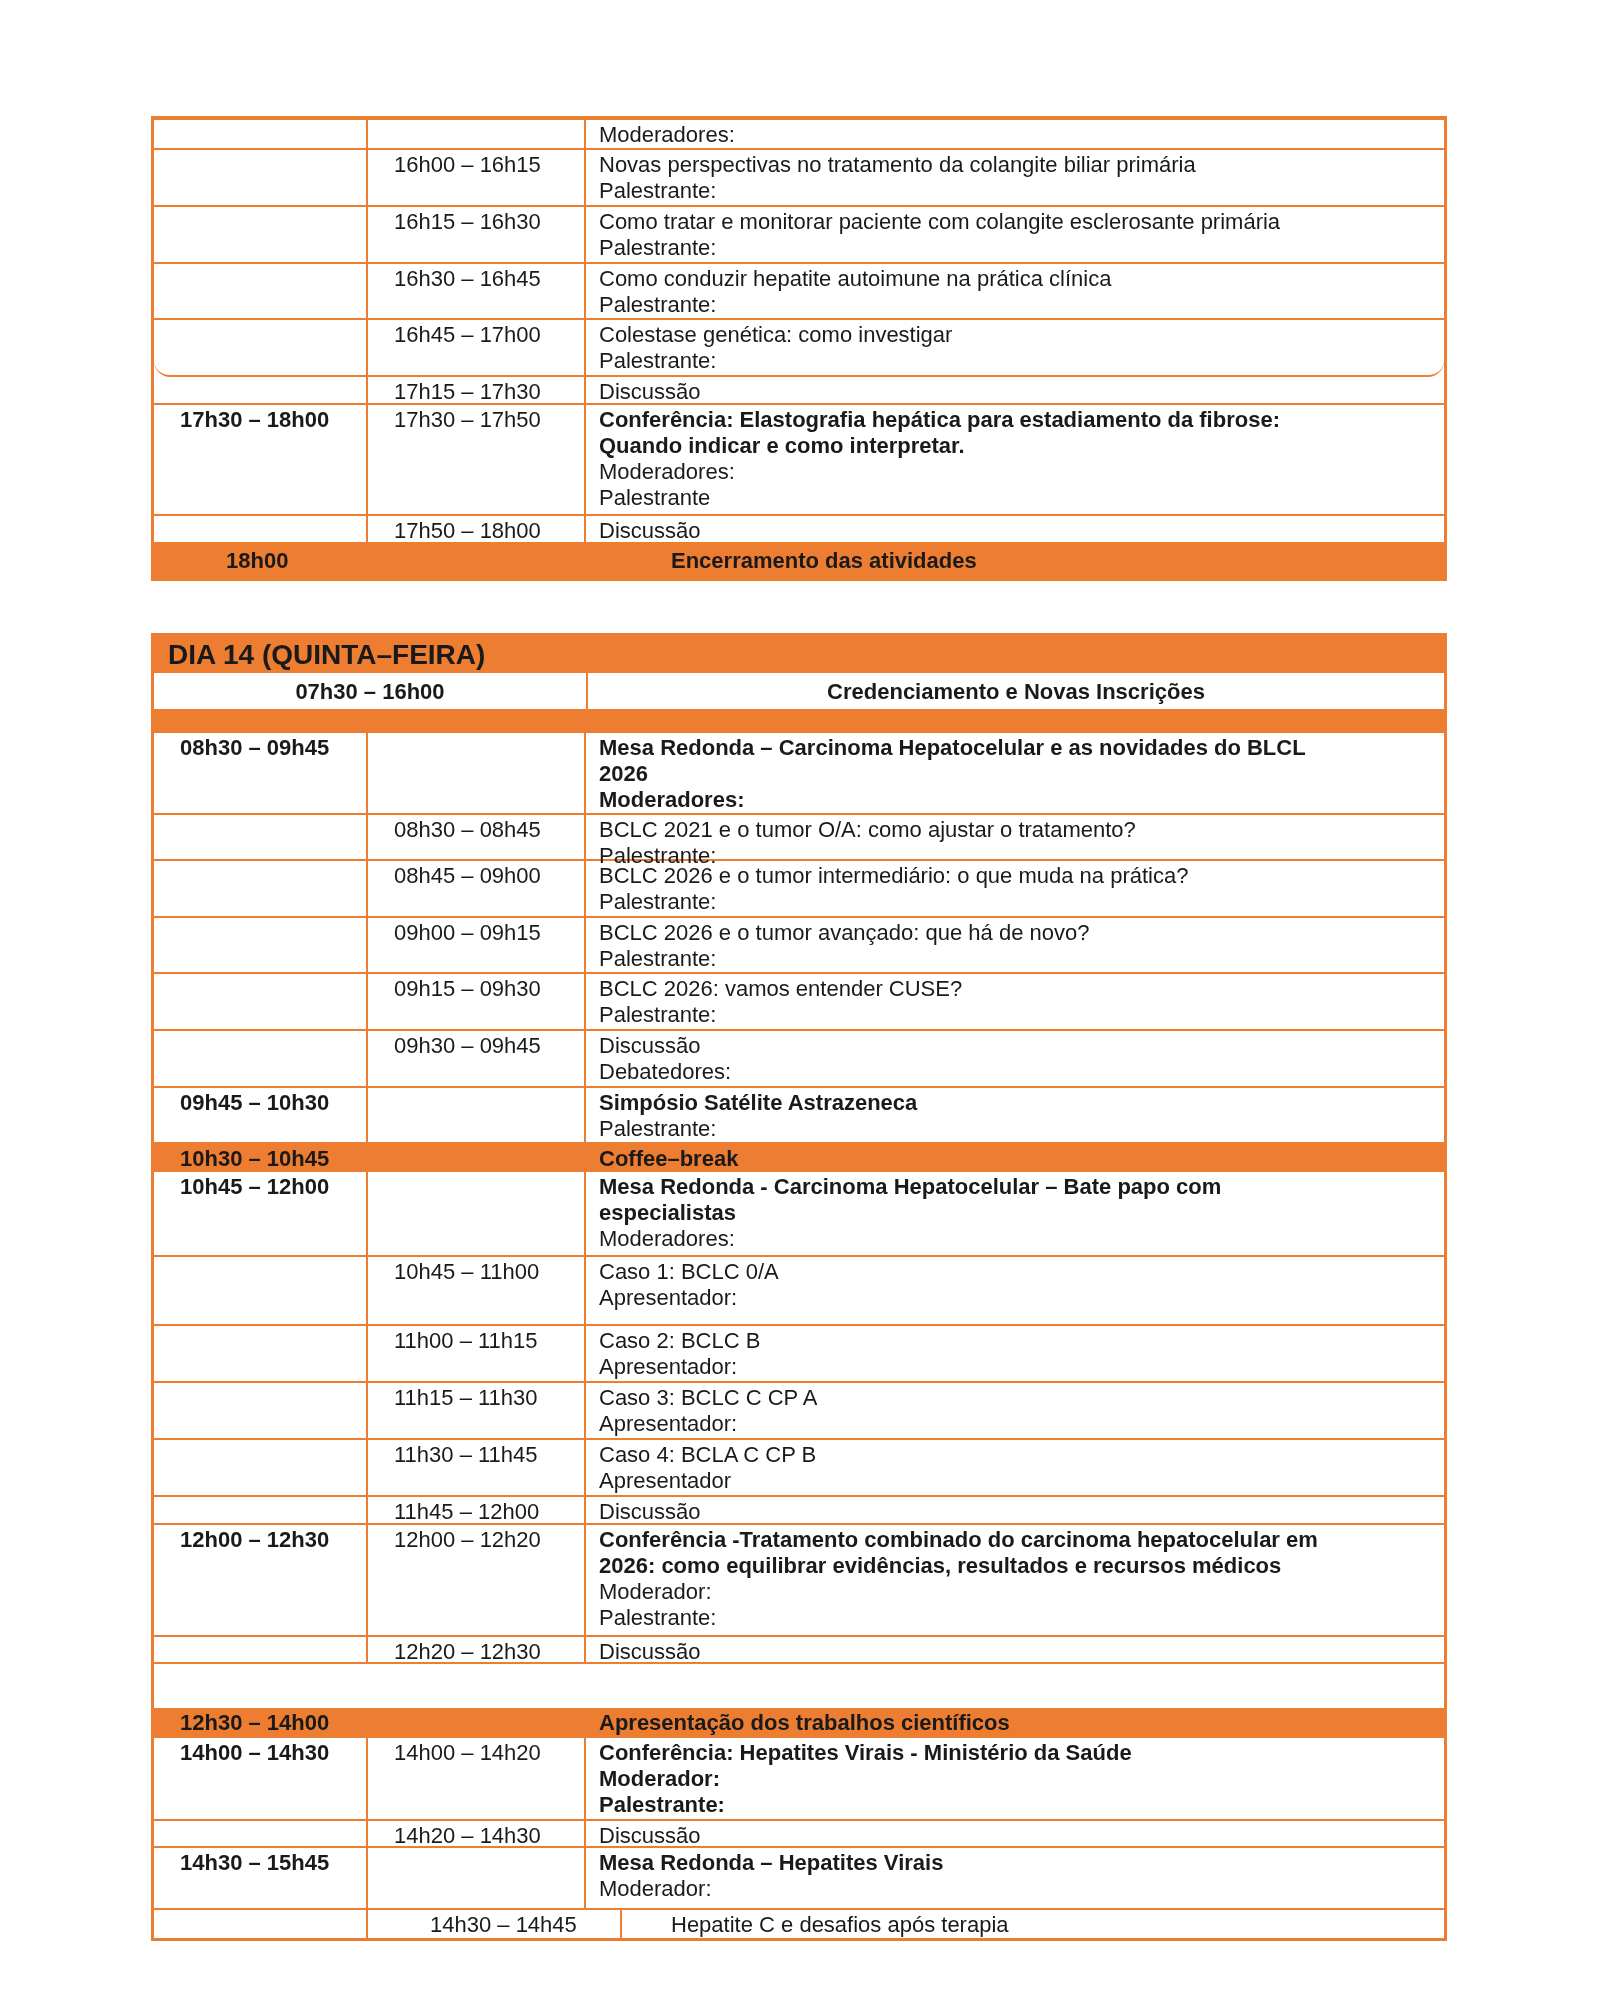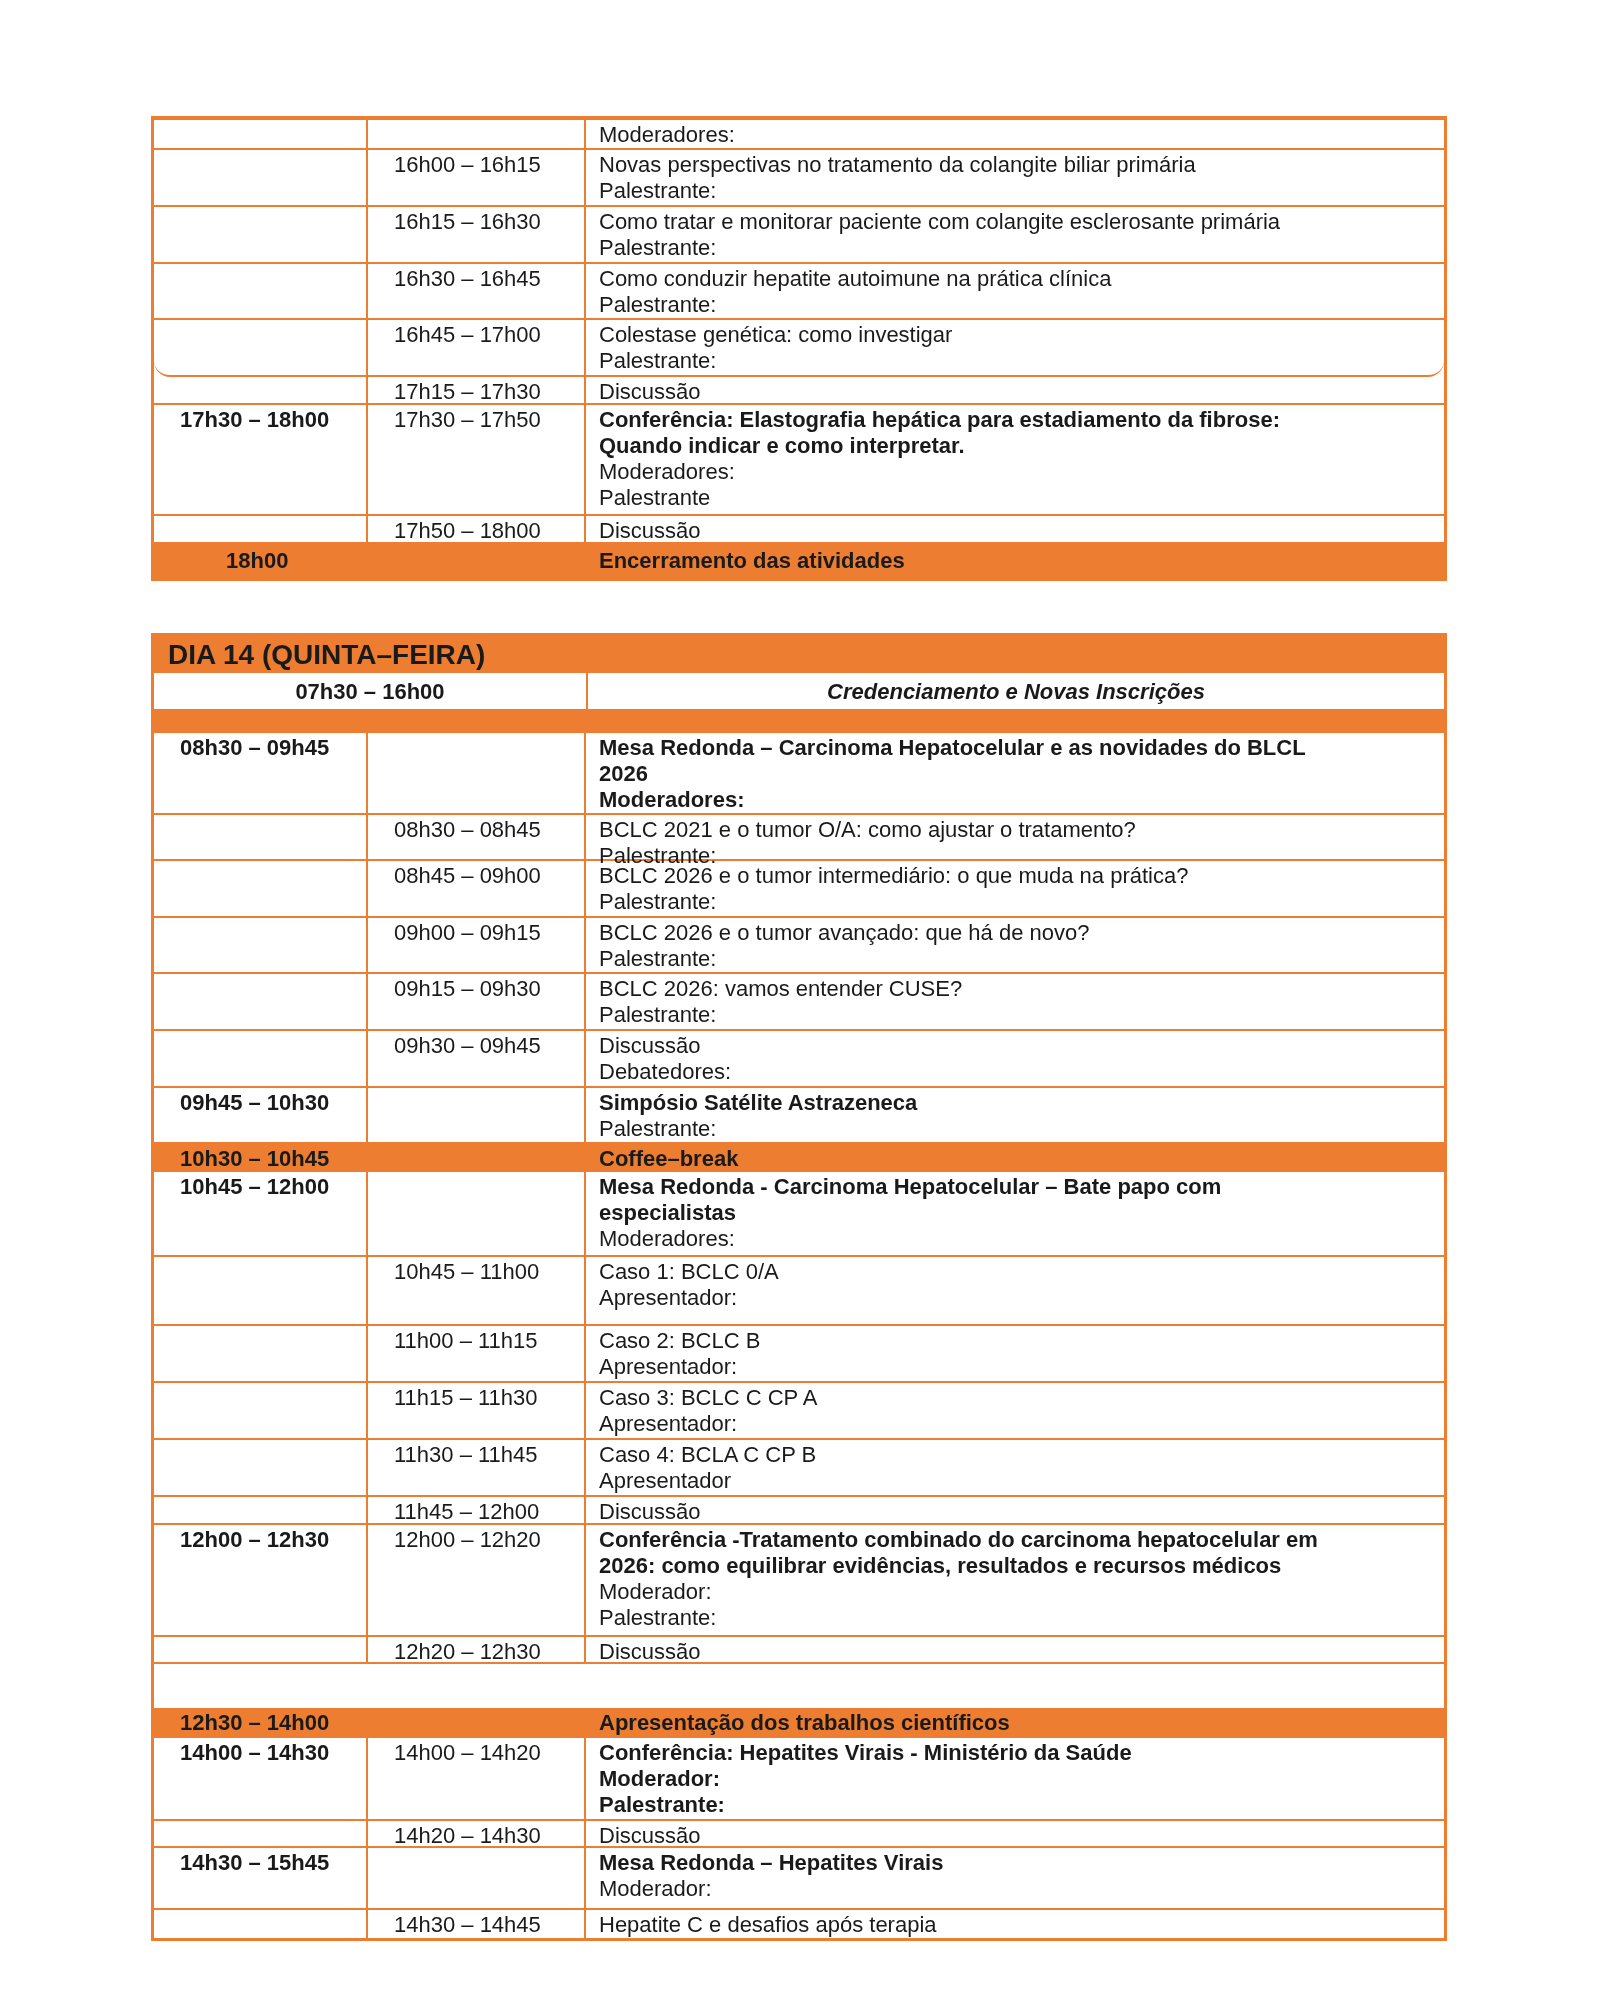--- a/index.html
+++ b/index.html
@@ -1,31 +1,31 @@
 <!DOCTYPE html>
 <html><head>
 <meta charset="utf-8">
 <style>
   html, body { margin:0; padding:0; background:#ffffff; }
   body { width:1600px; height:1989px; position:relative; font-family:"Liberation Sans", sans-serif; color:#1a1a1a; }
   .tbl { position:absolute; left:151px; width:1296px; border:3px solid #ED7D31; border-top-width:4px; box-sizing:border-box; }
   #t1 { top:116px; }
   #t2 { top:633px; }
   .row { position:relative; display:flex; border-bottom:2px solid #ED7D31; box-sizing:border-box; }
-  .row:last-child { border-bottom:none; }
+  .row:last-child { border-bottom:none;gap:36px; }
   .c { box-sizing:border-box; padding:2px 0 0 0; font-size:22px; line-height:26px; }
   .c1 { width:214px; border-right:2px solid #ED7D31; padding-left:26px; font-weight:bold; }
   .c2 { width:218px; border-right:2px solid #ED7D31; padding-left:26px; }
   .c3 { flex:1; padding-left:13px; }
   .b { font-weight:bold; }
   .line { display:block; }
   .orange { background:#ED7D31; }
   .orange .c1, .orange .c2 { border-right-color:#ED7D31; }
   .orange .c { font-weight:bold; }
-  .center { text-align:center; padding-left:0;font-style:italic; }
+  .center { text-align:center; padding-left:0; }
   .wide { width:434px; border-right:2px solid #ED7D31; text-align:center; font-weight:bold; padding-left:0; }
   .daytitle { flex:1; font-weight:bold; padding-left:14px; font-size:28px; }
 </style>
 </head>
 <body>
 
 <div class="tbl" id="t1">
     <div class="row" style="height: 30px;">
       <div class="c c1"></div>
       <div class="c c2"></div>

